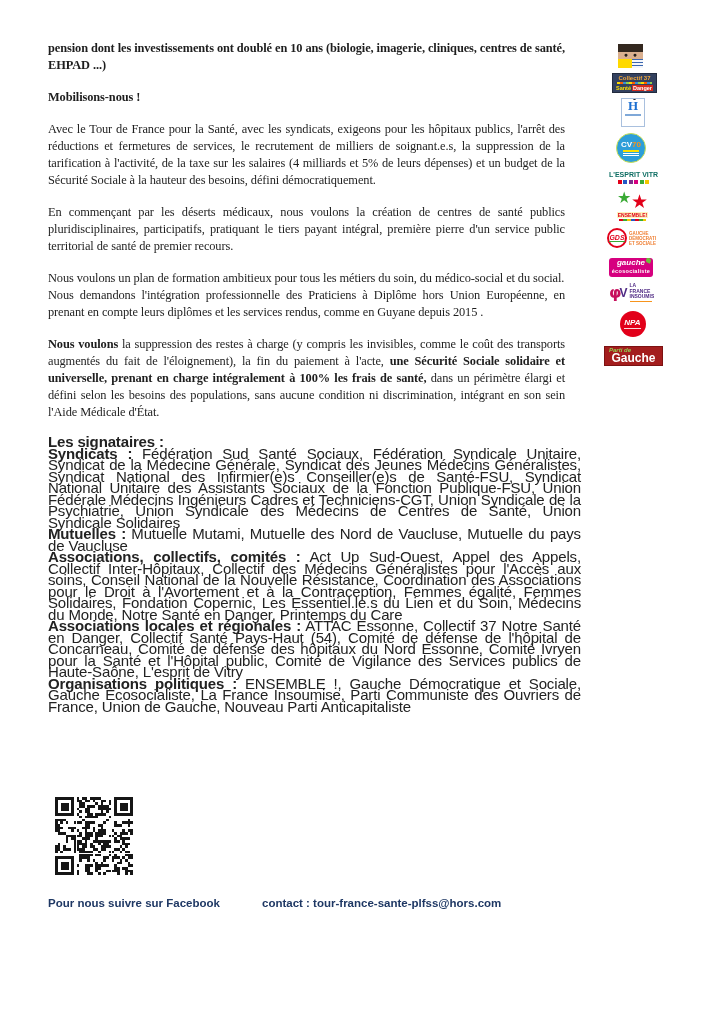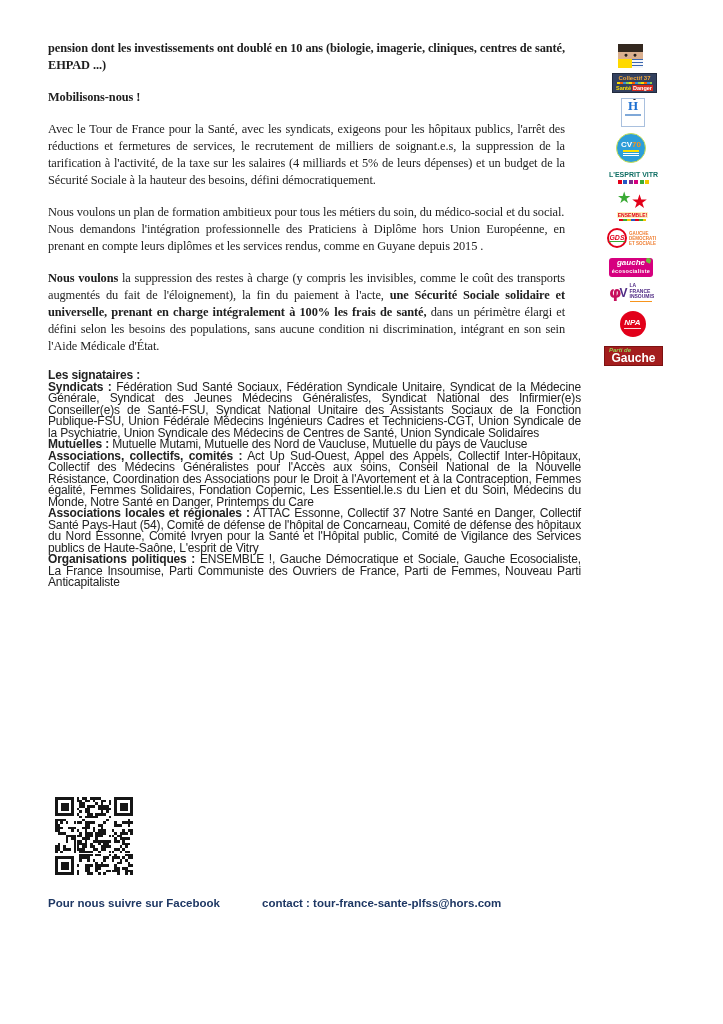--- a/index.html
+++ b/index.html
@@ -9,21 +9,21 @@
   
   .body-col{position:absolute;left:48px;top:40px;width:533px;font-size:12.4px;
             line-height:17px;letter-spacing:-0.1px;text-align:justify;}
   .body-col p{margin:0 16px 15px 0;}
   .b{font-weight:bold;}
   .block p{margin:0;}
   .block{margin:0 16px 15px 0;}
   .date-line{font-size:11px;margin:0 0 12px 0 !important;}
 
   
-  .sigs{font-family:"Liberation Sans", sans-serif;font-size:12px;line-height:11.5px;
+  .sigs{font-family:"Liberation Sans", sans-serif;font-size:15px;line-height:11.5px;
         letter-spacing:-0.15px;color:#222;text-align:justify;}
   .sigs p{margin:0;}
   .sig-head{font-weight:bold;}
 
   
   .qr{position:absolute;left:55px;top:797px;width:78px;height:78px;background:#fff;}
   .qr i{position:absolute;width:2.7px;height:2.7px;background:#161616;}
   .qr-f{position:absolute;box-sizing:border-box;width:19px;height:19px;border:3px solid #161616;background:#fff;}
   .qr-f::after{content:"";position:absolute;inset:2.5px;background:#161616;}
   .qr-f.tl{left:0;top:0;} .qr-f.tr{right:0;top:0;} .qr-f.bl{left:0;bottom:0;}
@@ -112,35 +112,36 @@
 </style>
 </head>
 <body>
 
 <div class="page">
 
   <div class="body-col">
     <p class="b">pension dont les investissements ont doublé en 10 ans (biologie, imagerie, cliniques, centres de santé, EHPAD ...)</p>
     <p class="b">Mobilisons-nous !</p>
     <p>Avec le Tour de France pour la Santé, avec les syndicats, exigeons pour les hôpitaux publics, l'arrêt des réductions et fermetures de services, le recrutement de milliers de soignant.e.s, la suppression de la tarification à l'activité, de la taxe sur les salaires (4 milliards et 5% de leurs dépenses) et un budget de la Sécurité Sociale à la hauteur des besoins, défini démocratiquement.</p>
+    <p>En commençant par les déserts médicaux, nous voulons la création de centres de santé publics pluridisciplinaires, participatifs, pratiquant le tiers payant intégral, première pierre d'un service public territorial de santé de premier recours.</p>
     <div class="block">
       <p>Nous voulons un plan de formation ambitieux pour tous les métiers du soin, du médico-social et du social.</p>
       <p>Nous demandons l'intégration professionnelle des Praticiens à Diplôme hors Union Européenne, en prenant en compte leurs diplômes et les services rendus, comme en Guyane depuis 2015 .</p>
     </div>
     <p>
       <span class="b">Nous voulons</span><span> la suppression des restes à charge (y compris les invisibles, comme le coût des transports augmentés du fait de l'éloignement),  la fin du paiement à l'acte, </span><span class="b">une Sécurité Sociale solidaire et universelle, prenant en charge intégralement à 100% les frais de santé,</span><span> dans un périmètre élargi et défini selon les besoins des populations, sans aucune condition ni discrimination, intégrant en son sein l'Aide Médicale d'État.</span>
     </p>
 
     <div class="sigs">
       <p class="sig-head">Les signataires :</p>
       <p><b>Syndicats :</b> <span>Fédération Sud Santé Sociaux, Fédération Syndicale Unitaire, Syndicat de la Médecine Générale, Syndicat des Jeunes Médecins Généralistes, Syndicat National des Infirmier(e)s Conseiller(e)s de Santé-FSU, Syndicat National Unitaire des Assistants Sociaux de la Fonction Publique-FSU, Union Fédérale Médecins Ingénieurs Cadres et Techniciens-CGT, Union Syndicale de la Psychiatrie, Union Syndicale des Médecins de Centres de Santé, Union Syndicale Solidaires</span></p>
       <p><b>Mutuelles :</b> <span>Mutuelle Mutami, Mutuelle des Nord de Vaucluse, Mutuelle du pays de Vaucluse</span></p>
       <p><b>Associations, collectifs, comités :</b> <span>Act Up Sud-Ouest, Appel des Appels, Collectif Inter-Hôpitaux, Collectif des Médecins Généralistes pour l'Accès aux soins, Conseil National de la Nouvelle Résistance, Coordination des Associations pour le Droit à l'Avortement et à la Contraception, Femmes égalité, Femmes Solidaires, Fondation Copernic, Les Essentiel.le.s du Lien et du Soin, Médecins du Monde, Notre Santé en Danger, Printemps du Care</span></p>
       <p><b>Associations locales et régionales :</b> <span>ATTAC Essonne, Collectif 37 Notre Santé en Danger, Collectif Santé Pays-Haut (54), Comité de défense de l'hôpital de Concarneau, Comité de défense des hôpitaux du Nord Essonne, Comité Ivryen pour la Santé et l'Hôpital public, Comité de Vigilance des Services publics de Haute-Saône, L'esprit de Vitry</span></p>
-      <p><b>Organisations politiques :</b> <span>ENSEMBLE !, Gauche Démocratique et Sociale, Gauche Ecosocialiste, La France Insoumise, Parti Communiste des Ouvriers de France, Parti de Femmes, Nouveau Parti Anticapitaliste</span></p>
+      <p><b>Organisations politiques :</b> <span>ENSEMBLE !, Gauche Démocratique et Sociale, Gauche Ecosocialiste, La France Insoumise, Parti Communiste des Ouvriers de France, Union de Gauche, Nouveau Parti Anticapitaliste</span></p>
     </div>
   </div>
 
   <div class="qr">
     <span class="qr-f tl"></span>
     <span class="qr-f tr"></span>
     <span class="qr-f bl"></span>
     <span class="qr-modules"><i style="left:21.5px;top:0.0px"></i><i style="left:26.9px;top:0.0px"></i><i style="left:29.6px;top:0.0px"></i><i style="left:35.0px;top:0.0px"></i><i style="left:37.7px;top:0.0px"></i><i style="left:40.3px;top:0.0px"></i><i style="left:43.0px;top:0.0px"></i><i style="left:21.5px;top:2.7px"></i><i style="left:24.2px;top:2.7px"></i><i style="left:29.6px;top:2.7px"></i><i style="left:32.3px;top:2.7px"></i><i style="left:37.7px;top:2.7px"></i><i style="left:45.7px;top:2.7px"></i><i style="left:48.4px;top:2.7px"></i><i style="left:53.8px;top:2.7px"></i><i style="left:24.2px;top:5.4px"></i><i style="left:26.9px;top:5.4px"></i><i style="left:40.3px;top:5.4px"></i><i style="left:45.7px;top:5.4px"></i><i style="left:53.8px;top:5.4px"></i><i style="left:24.2px;top:8.1px"></i><i style="left:26.9px;top:8.1px"></i><i style="left:32.3px;top:8.1px"></i><i style="left:35.0px;top:8.1px"></i><i style="left:37.7px;top:8.1px"></i><i style="left:43.0px;top:8.1px"></i><i style="left:45.7px;top:8.1px"></i><i style="left:48.4px;top:8.1px"></i><i style="left:51.1px;top:8.1px"></i><i style="left:21.5px;top:10.8px"></i><i style="left:29.6px;top:10.8px"></i><i style="left:32.3px;top:10.8px"></i><i style="left:43.0px;top:10.8px"></i><i style="left:45.7px;top:10.8px"></i><i style="left:48.4px;top:10.8px"></i><i style="left:51.1px;top:10.8px"></i><i style="left:53.8px;top:10.8px"></i><i style="left:24.2px;top:13.4px"></i><i style="left:29.6px;top:13.4px"></i><i style="left:32.3px;top:13.4px"></i><i style="left:45.7px;top:13.4px"></i><i style="left:51.1px;top:13.4px"></i><i style="left:21.5px;top:16.1px"></i><i style="left:32.3px;top:16.1px"></i><i style="left:35.0px;top:16.1px"></i><i style="left:40.3px;top:16.1px"></i><i style="left:43.0px;top:16.1px"></i><i style="left:45.7px;top:16.1px"></i><i style="left:48.4px;top:16.1px"></i><i style="left:24.2px;top:18.8px"></i><i style="left:29.6px;top:18.8px"></i><i style="left:32.3px;top:18.8px"></i><i style="left:35.0px;top:18.8px"></i><i style="left:37.7px;top:18.8px"></i><i style="left:40.3px;top:18.8px"></i><i style="left:53.8px;top:18.8px"></i><i style="left:0.0px;top:21.5px"></i><i style="left:2.7px;top:21.5px"></i><i style="left:5.4px;top:21.5px"></i><i style="left:8.1px;top:21.5px"></i><i style="left:26.9px;top:21.5px"></i><i style="left:51.1px;top:21.5px"></i><i style="left:72.6px;top:21.5px"></i><i style="left:0.0px;top:24.2px"></i><i style="left:5.4px;top:24.2px"></i><i style="left:10.8px;top:24.2px"></i><i style="left:18.8px;top:24.2px"></i><i style="left:21.5px;top:24.2px"></i><i style="left:24.2px;top:24.2px"></i><i style="left:29.6px;top:24.2px"></i><i style="left:32.3px;top:24.2px"></i><i style="left:35.0px;top:24.2px"></i><i style="left:37.7px;top:24.2px"></i><i style="left:48.4px;top:24.2px"></i><i style="left:59.2px;top:24.2px"></i><i style="left:67.2px;top:24.2px"></i><i style="left:69.9px;top:24.2px"></i><i style="left:72.6px;top:24.2px"></i><i style="left:75.3px;top:24.2px"></i><i style="left:0.0px;top:26.9px"></i><i style="left:2.7px;top:26.9px"></i><i style="left:29.6px;top:26.9px"></i><i style="left:32.3px;top:26.9px"></i><i style="left:43.0px;top:26.9px"></i><i style="left:45.7px;top:26.9px"></i><i style="left:59.2px;top:26.9px"></i><i style="left:61.9px;top:26.9px"></i><i style="left:64.6px;top:26.9px"></i><i style="left:72.6px;top:26.9px"></i><i style="left:0.0px;top:29.6px"></i><i style="left:2.7px;top:29.6px"></i><i style="left:5.4px;top:29.6px"></i><i style="left:13.4px;top:29.6px"></i><i style="left:16.1px;top:29.6px"></i><i style="left:18.8px;top:29.6px"></i><i style="left:26.9px;top:29.6px"></i><i style="left:29.6px;top:29.6px"></i><i style="left:32.3px;top:29.6px"></i><i style="left:37.7px;top:29.6px"></i><i style="left:45.7px;top:29.6px"></i><i style="left:0.0px;top:32.3px"></i><i style="left:2.7px;top:32.3px"></i><i style="left:16.1px;top:32.3px"></i><i style="left:21.5px;top:32.3px"></i><i style="left:29.6px;top:32.3px"></i><i style="left:37.7px;top:32.3px"></i><i style="left:43.0px;top:32.3px"></i><i style="left:45.7px;top:32.3px"></i><i style="left:48.4px;top:32.3px"></i><i style="left:56.5px;top:32.3px"></i><i style="left:67.2px;top:32.3px"></i><i style="left:72.6px;top:32.3px"></i><i style="left:75.3px;top:32.3px"></i><i style="left:2.7px;top:35.0px"></i><i style="left:5.4px;top:35.0px"></i><i style="left:8.1px;top:35.0px"></i><i style="left:24.2px;top:35.0px"></i><i style="left:29.6px;top:35.0px"></i><i style="left:32.3px;top:35.0px"></i><i style="left:35.0px;top:35.0px"></i><i style="left:40.3px;top:35.0px"></i><i style="left:43.0px;top:35.0px"></i><i style="left:45.7px;top:35.0px"></i><i style="left:48.4px;top:35.0px"></i><i style="left:59.2px;top:35.0px"></i><i style="left:64.6px;top:35.0px"></i><i style="left:67.2px;top:35.0px"></i><i style="left:69.9px;top:35.0px"></i><i style="left:75.3px;top:35.0px"></i><i style="left:10.8px;top:37.7px"></i><i style="left:13.4px;top:37.7px"></i><i style="left:16.1px;top:37.7px"></i><i style="left:18.8px;top:37.7px"></i><i style="left:21.5px;top:37.7px"></i><i style="left:24.2px;top:37.7px"></i><i style="left:29.6px;top:37.7px"></i><i style="left:32.3px;top:37.7px"></i><i style="left:35.0px;top:37.7px"></i><i style="left:40.3px;top:37.7px"></i><i style="left:43.0px;top:37.7px"></i><i style="left:45.7px;top:37.7px"></i><i style="left:53.8px;top:37.7px"></i><i style="left:56.5px;top:37.7px"></i><i style="left:61.9px;top:37.7px"></i><i style="left:64.6px;top:37.7px"></i><i style="left:10.8px;top:40.3px"></i><i style="left:16.1px;top:40.3px"></i><i style="left:18.8px;top:40.3px"></i><i style="left:26.9px;top:40.3px"></i><i style="left:29.6px;top:40.3px"></i><i style="left:32.3px;top:40.3px"></i><i style="left:40.3px;top:40.3px"></i><i style="left:59.2px;top:40.3px"></i><i style="left:64.6px;top:40.3px"></i><i style="left:67.2px;top:40.3px"></i><i style="left:69.9px;top:40.3px"></i><i style="left:72.6px;top:40.3px"></i><i style="left:10.8px;top:43.0px"></i><i style="left:18.8px;top:43.0px"></i><i style="left:21.5px;top:43.0px"></i><i style="left:24.2px;top:43.0px"></i><i style="left:29.6px;top:43.0px"></i><i style="left:37.7px;top:43.0px"></i><i style="left:40.3px;top:43.0px"></i><i style="left:43.0px;top:43.0px"></i><i style="left:45.7px;top:43.0px"></i><i style="left:48.4px;top:43.0px"></i><i style="left:51.1px;top:43.0px"></i><i style="left:53.8px;top:43.0px"></i><i style="left:59.2px;top:43.0px"></i><i style="left:61.9px;top:43.0px"></i><i style="left:67.2px;top:43.0px"></i><i style="left:2.7px;top:45.7px"></i><i style="left:18.8px;top:45.7px"></i><i style="left:21.5px;top:45.7px"></i><i style="left:24.2px;top:45.7px"></i><i style="left:26.9px;top:45.7px"></i><i style="left:29.6px;top:45.7px"></i><i style="left:35.0px;top:45.7px"></i><i style="left:43.0px;top:45.7px"></i><i style="left:48.4px;top:45.7px"></i><i style="left:51.1px;top:45.7px"></i><i style="left:67.2px;top:45.7px"></i><i style="left:69.9px;top:45.7px"></i><i style="left:72.6px;top:45.7px"></i><i style="left:0.0px;top:48.4px"></i><i style="left:2.7px;top:48.4px"></i><i style="left:8.1px;top:48.4px"></i><i style="left:18.8px;top:48.4px"></i><i style="left:21.5px;top:48.4px"></i><i style="left:26.9px;top:48.4px"></i><i style="left:29.6px;top:48.4px"></i><i style="left:35.0px;top:48.4px"></i><i style="left:37.7px;top:48.4px"></i><i style="left:45.7px;top:48.4px"></i><i style="left:48.4px;top:48.4px"></i><i style="left:51.1px;top:48.4px"></i><i style="left:53.8px;top:48.4px"></i><i style="left:64.6px;top:48.4px"></i><i style="left:69.9px;top:48.4px"></i><i style="left:0.0px;top:51.1px"></i><i style="left:2.7px;top:51.1px"></i><i style="left:8.1px;top:51.1px"></i><i style="left:10.8px;top:51.1px"></i><i style="left:13.4px;top:51.1px"></i><i style="left:18.8px;top:51.1px"></i><i style="left:21.5px;top:51.1px"></i><i style="left:24.2px;top:51.1px"></i><i style="left:26.9px;top:51.1px"></i><i style="left:37.7px;top:51.1px"></i><i style="left:40.3px;top:51.1px"></i><i style="left:45.7px;top:51.1px"></i><i style="left:48.4px;top:51.1px"></i><i style="left:59.2px;top:51.1px"></i><i style="left:61.9px;top:51.1px"></i><i style="left:67.2px;top:51.1px"></i><i style="left:0.0px;top:53.8px"></i><i style="left:5.4px;top:53.8px"></i><i style="left:18.8px;top:53.8px"></i><i style="left:24.2px;top:53.8px"></i><i style="left:26.9px;top:53.8px"></i><i style="left:29.6px;top:53.8px"></i><i style="left:32.3px;top:53.8px"></i><i style="left:35.0px;top:53.8px"></i><i style="left:43.0px;top:53.8px"></i><i style="left:53.8px;top:53.8px"></i><i style="left:56.5px;top:53.8px"></i><i style="left:64.6px;top:53.8px"></i><i style="left:69.9px;top:53.8px"></i><i style="left:72.6px;top:53.8px"></i><i style="left:24.2px;top:56.5px"></i><i style="left:26.9px;top:56.5px"></i><i style="left:29.6px;top:56.5px"></i><i style="left:32.3px;top:56.5px"></i><i style="left:35.0px;top:56.5px"></i><i style="left:40.3px;top:56.5px"></i><i style="left:43.0px;top:56.5px"></i><i style="left:53.8px;top:56.5px"></i><i style="left:59.2px;top:56.5px"></i><i style="left:69.9px;top:56.5px"></i><i style="left:72.6px;top:56.5px"></i><i style="left:75.3px;top:56.5px"></i><i style="left:24.2px;top:59.2px"></i><i style="left:26.9px;top:59.2px"></i><i style="left:29.6px;top:59.2px"></i><i style="left:32.3px;top:59.2px"></i><i style="left:48.4px;top:59.2px"></i><i style="left:51.1px;top:59.2px"></i><i style="left:56.5px;top:59.2px"></i><i style="left:59.2px;top:59.2px"></i><i style="left:61.9px;top:59.2px"></i><i style="left:67.2px;top:59.2px"></i><i style="left:72.6px;top:59.2px"></i><i style="left:75.3px;top:59.2px"></i><i style="left:24.2px;top:61.9px"></i><i style="left:32.3px;top:61.9px"></i><i style="left:37.7px;top:61.9px"></i><i style="left:48.4px;top:61.9px"></i><i style="left:56.5px;top:61.9px"></i><i style="left:64.6px;top:61.9px"></i><i style="left:69.9px;top:61.9px"></i><i style="left:40.3px;top:64.6px"></i><i style="left:45.7px;top:64.6px"></i><i style="left:61.9px;top:64.6px"></i><i style="left:64.6px;top:64.6px"></i><i style="left:72.6px;top:64.6px"></i><i style="left:21.5px;top:67.2px"></i><i style="left:29.6px;top:67.2px"></i><i style="left:32.3px;top:67.2px"></i><i style="left:35.0px;top:67.2px"></i><i style="left:40.3px;top:67.2px"></i><i style="left:43.0px;top:67.2px"></i><i style="left:45.7px;top:67.2px"></i><i style="left:48.4px;top:67.2px"></i><i style="left:51.1px;top:67.2px"></i><i style="left:59.2px;top:67.2px"></i><i style="left:72.6px;top:67.2px"></i><i style="left:75.3px;top:67.2px"></i><i style="left:29.6px;top:69.9px"></i><i style="left:32.3px;top:69.9px"></i><i style="left:40.3px;top:69.9px"></i><i style="left:43.0px;top:69.9px"></i><i style="left:59.2px;top:69.9px"></i><i style="left:61.9px;top:69.9px"></i><i style="left:67.2px;top:69.9px"></i><i style="left:69.9px;top:69.9px"></i><i style="left:21.5px;top:72.6px"></i><i style="left:29.6px;top:72.6px"></i><i style="left:32.3px;top:72.6px"></i><i style="left:40.3px;top:72.6px"></i><i style="left:51.1px;top:72.6px"></i><i style="left:53.8px;top:72.6px"></i><i style="left:56.5px;top:72.6px"></i><i style="left:59.2px;top:72.6px"></i><i style="left:61.9px;top:72.6px"></i><i style="left:69.9px;top:72.6px"></i><i style="left:72.6px;top:72.6px"></i><i style="left:75.3px;top:72.6px"></i><i style="left:21.5px;top:75.3px"></i><i style="left:32.3px;top:75.3px"></i><i style="left:35.0px;top:75.3px"></i><i style="left:43.0px;top:75.3px"></i><i style="left:48.4px;top:75.3px"></i><i style="left:61.9px;top:75.3px"></i><i style="left:69.9px;top:75.3px"></i><i style="left:75.3px;top:75.3px"></i></span>
   </div>
 

